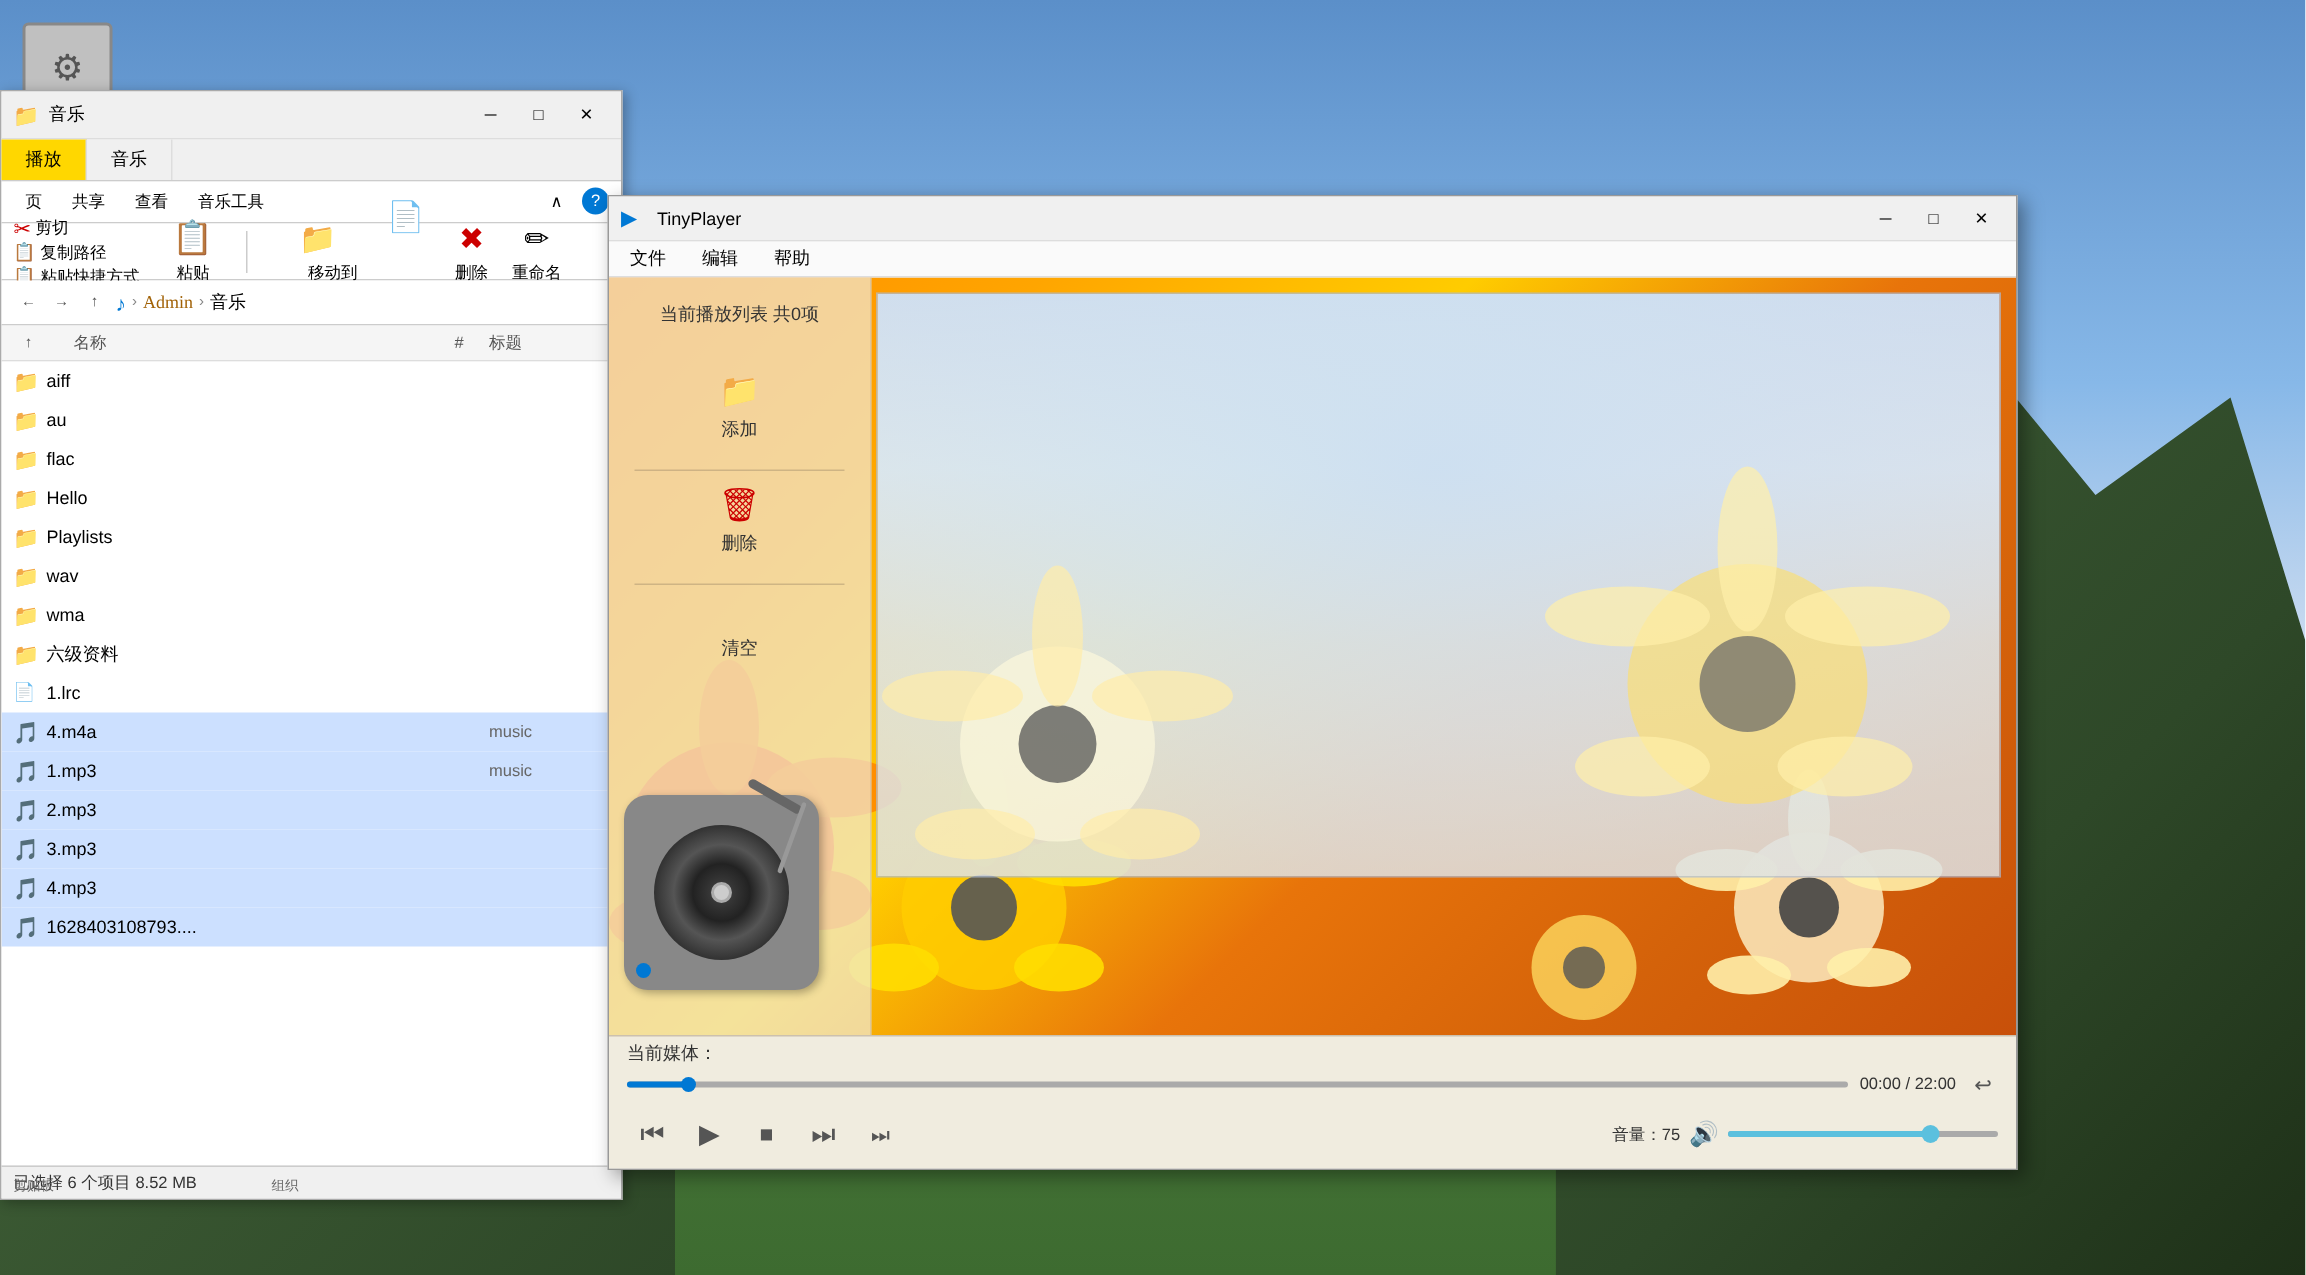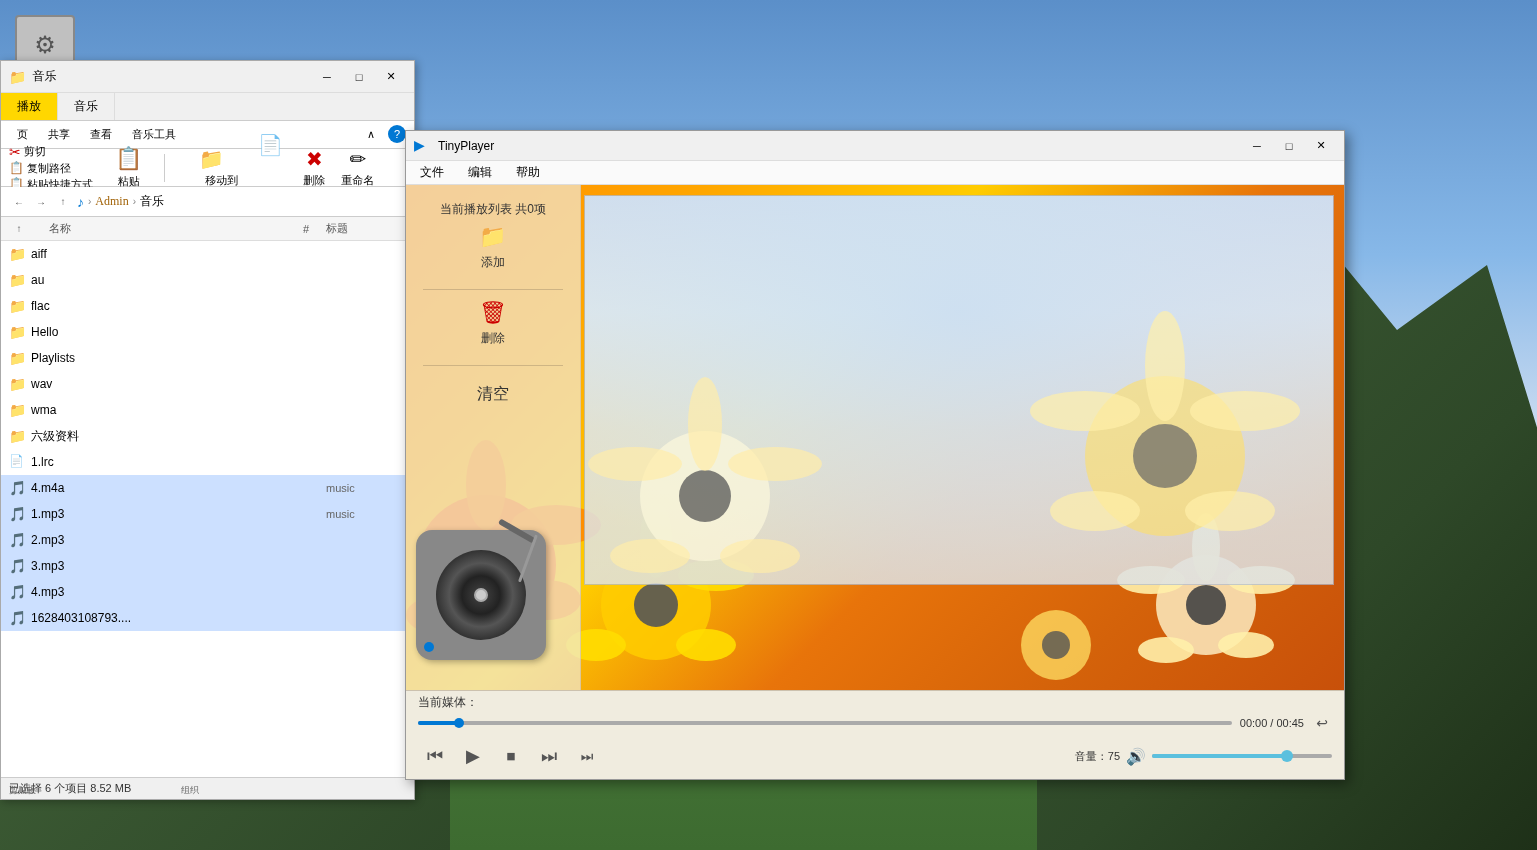--- a/index.html
+++ b/index.html
@@ -284,21 +284,21 @@
       flex-direction: column;
       align-items: center;
       padding-top: 16px;
       z-index: 5;
       border-right: 1px solid rgba(200,180,150,0.5);
     }
 
     .playlist-header {
       font-size: 12px;
       color: #333;
-      margin-bottom: 0;
+      margin-bottom: 24px;
       text-align: center;
     }
 
     .playlist-btn {
       display: flex;
       flex-direction: column;
       align-items: center;
       gap: 4px;
       margin-bottom: 8px;
       cursor: pointer;
@@ -789,21 +789,21 @@
       <div class="playlist-divider"></div>
 
       <div class="playlist-btn">
         <span style="font-size:22px;color:#cc0000;">🗑</span>
         <span style="font-size:12px;color:#333;">删除</span>
       </div>
 
       <div class="playlist-divider"></div>
 
       <div class="playlist-btn">
-        <span style="font-size:16px;color:#333;margin-top:8px;">清空</span>
+        <span style="font-size:12px;color:#333;margin-top:24px;">清空</span>
       </div>
 
       <div class="record-player">
         <div class="record-bg">
           <div class="record-disc">
             <div class="record-center"></div>
           </div>
           <div class="record-arm"></div>
           <div class="blue-dot"></div>
 
@@ -851,21 +851,21 @@
 
     <div class="current-media-bar">
       <span>当前媒体：</span>
     </div>
 
     <div class="progress-bar-container">
       <div class="progress-track">
         <div class="progress-fill"></div>
         <div class="progress-thumb"></div>
       </div>
-      <span class="time-display">00:00 / 00:45</span>
+      <span class="time-display">00:00 / 22:00</span>
       <div class="loop-btn">↩</div>
     </div>
 
     <div class="controls-bar">
       <div class="ctrl-btn">⏮</div>
       <div class="ctrl-btn">▶</div>
       <div class="ctrl-btn">⏹</div>
       <div class="ctrl-btn">⏭</div>
       <div class="ctrl-btn" style="font-size:14px;">⏭</div>
 

